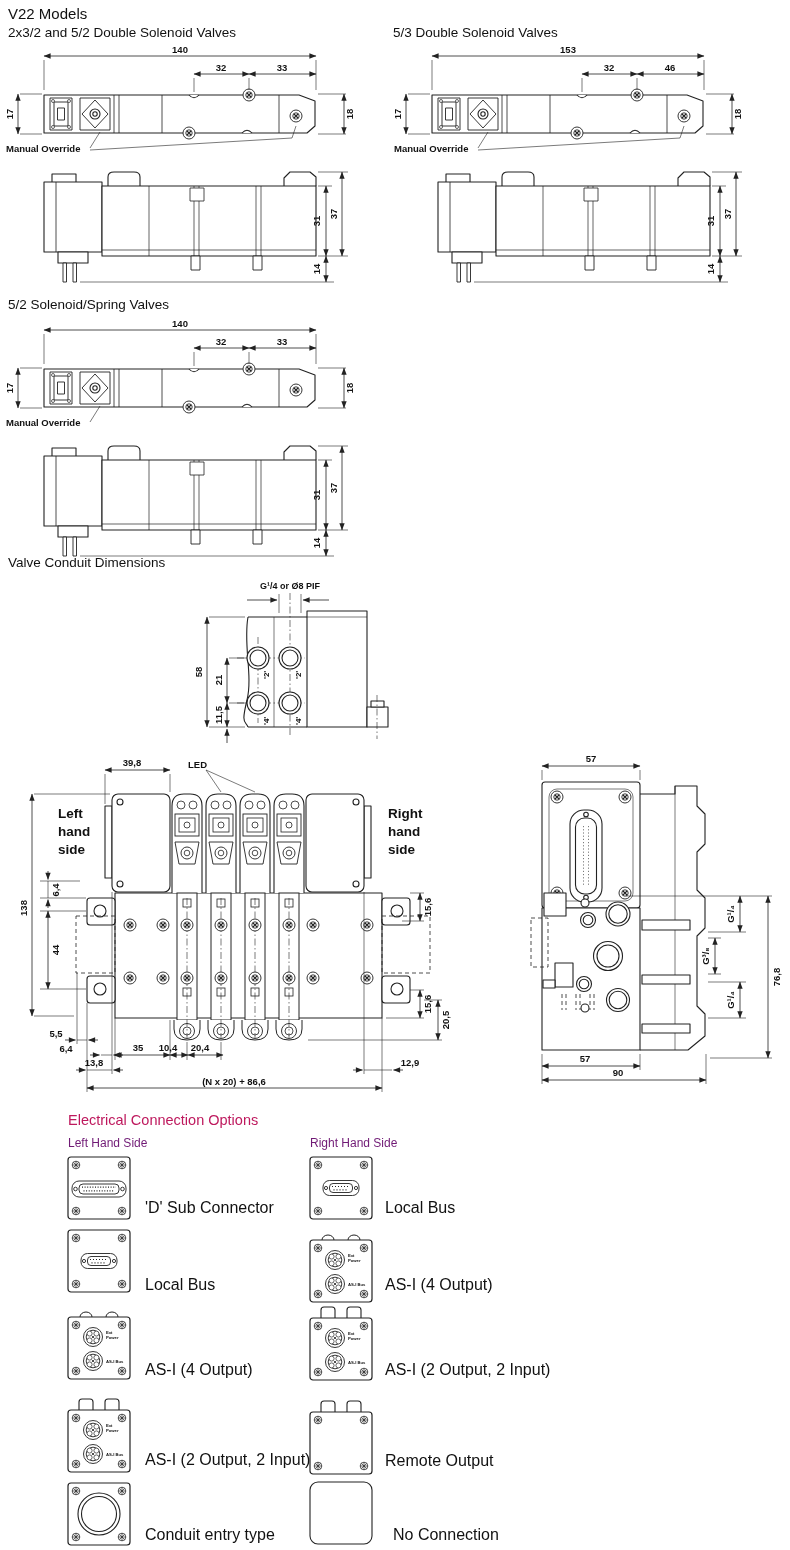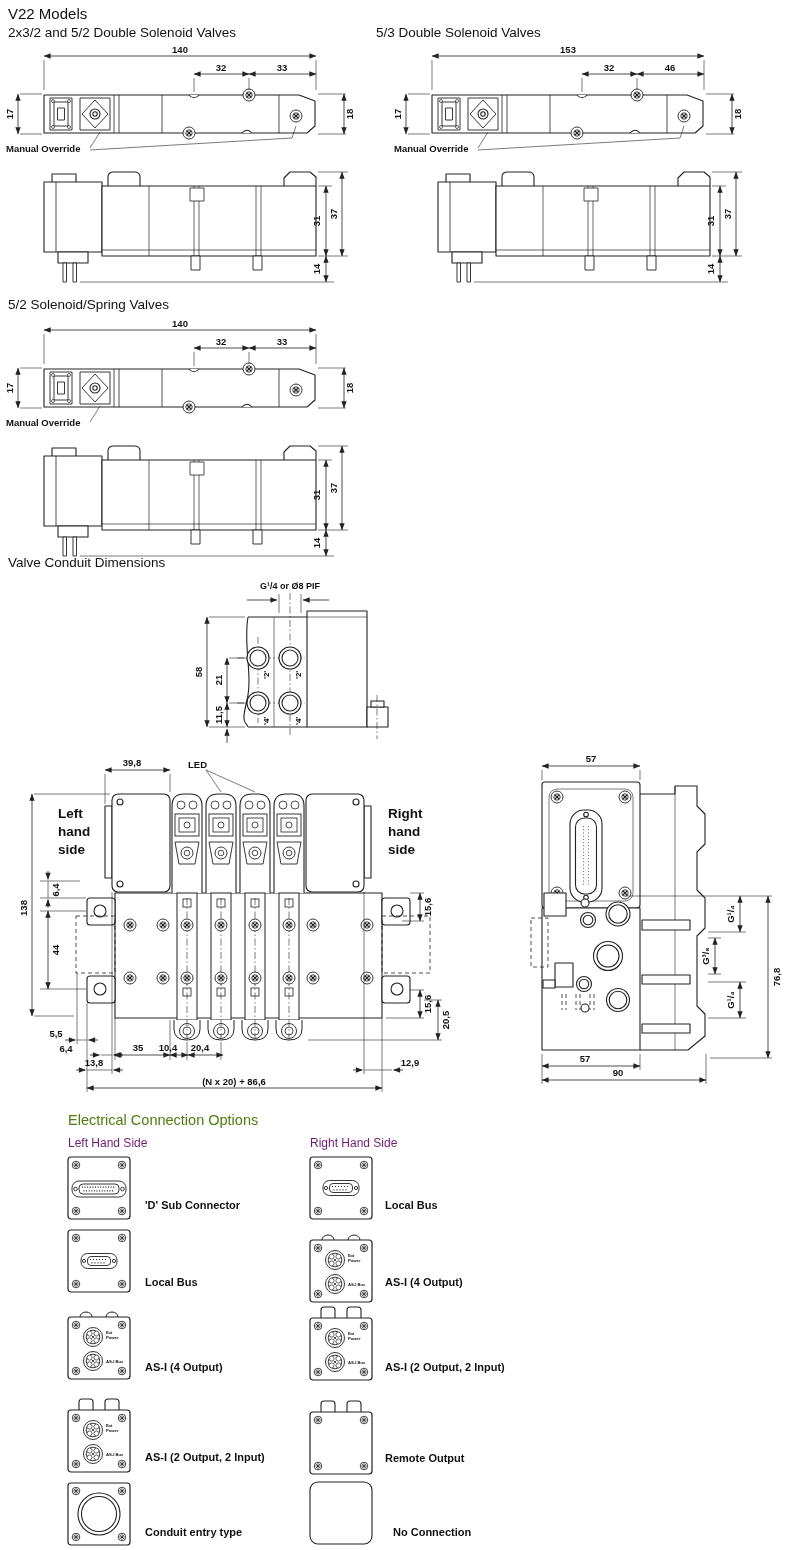--- a/index.html
+++ b/index.html
@@ -3,23 +3,23 @@
 <meta charset="utf-8">
 <style>
   *{margin:0;padding:0;box-sizing:border-box}
   html,body{background:#fff}
   body{width:790px;height:1550px;position:relative;font-family:"Liberation Sans",sans-serif;color:#111}
   .abs{position:absolute}
   svg{overflow:visible;display:block}
   symbol,use{overflow:visible}
   .h1{font-size:15px;font-weight:normal}
   .h2{font-size:13.5px;font-weight:normal}
-  .h3{font-size:14.5px;color:#4d7c0f}
+  .h3{font-size:14.5px;color:#be185d}
   .colhead{font-size:12px;color:#701a75}
-  .elabel{font-size:11px;font-weight:bold;white-space:nowrap}
+  .elabel{font-size:16px;font-weight:normal;white-space:nowrap}
   svg .ln{stroke:#222;fill:none;stroke-width:1.1;stroke-linejoin:round}
   svg .lnf{stroke:#222;fill:#fff;stroke-width:1.1;stroke-linejoin:round}
   svg .thin{stroke:#222;fill:none;stroke-width:0.6}
   svg .dash{stroke:#222;fill:none;stroke-width:0.8;stroke-dasharray:4 3}
   svg .cl{stroke:#222;fill:none;stroke-width:0.6;stroke-dasharray:7 2.5 1.5 2.5}
   svg .dim{stroke:#222;stroke-width:0.8;fill:none;marker-start:url(#ar);marker-end:url(#ar)}
   svg .dima{stroke:#222;stroke-width:0.8;fill:none;marker-end:url(#ar)}
   svg text{fill:#111;font-family:"Liberation Sans",sans-serif}
   .dt{font-size:9.5px;font-weight:bold}
   .mo{font-size:9.5px;font-weight:bold}
@@ -159,21 +159,21 @@
       </g>
     </symbol>
     <symbol id="bumps2">
       <path d="M14,14 a6,5 0 0 1 12,0 M40,14 a6,5 0 0 1 12,0" stroke="#222" fill="none" stroke-width="1"></path>
     </symbol>
   </defs>
 </svg>
 
 <div class="abs h1" style="left:8px;top:5px">V22  Models</div>
 <div class="abs h2" style="left:8px;top:25px">2x3/2 and 5/2 Double Solenoid Valves</div>
-<div class="abs h2" style="left:376px;top:25px">5/3 Double Solenoid Valves</div>
+<div class="abs h2" style="left:393px;top:25px">5/3 Double Solenoid Valves</div>
 <div class="abs h2" style="left:8px;top:297px">5/2 Solenoid/Spring Valves</div>
 <div class="abs h2" style="left:8px;top:555px">Valve Conduit Dimensions</div>
 
 <svg class="abs" style="left:4px;top:40px" width="356" height="122">
   <use href="#vtop" x="40" y="52"></use>
   <g>
     <line class="thin" x1="40" y1="20" x2="40" y2="50"></line>
       <line class="thin" x1="312" y1="20" x2="312" y2="50"></line>
     <line class="dim" x1="40" y1="16" x2="312" y2="16"></line>
     <line class="thin" x1="190" y1="38" x2="190" y2="52"></line>

